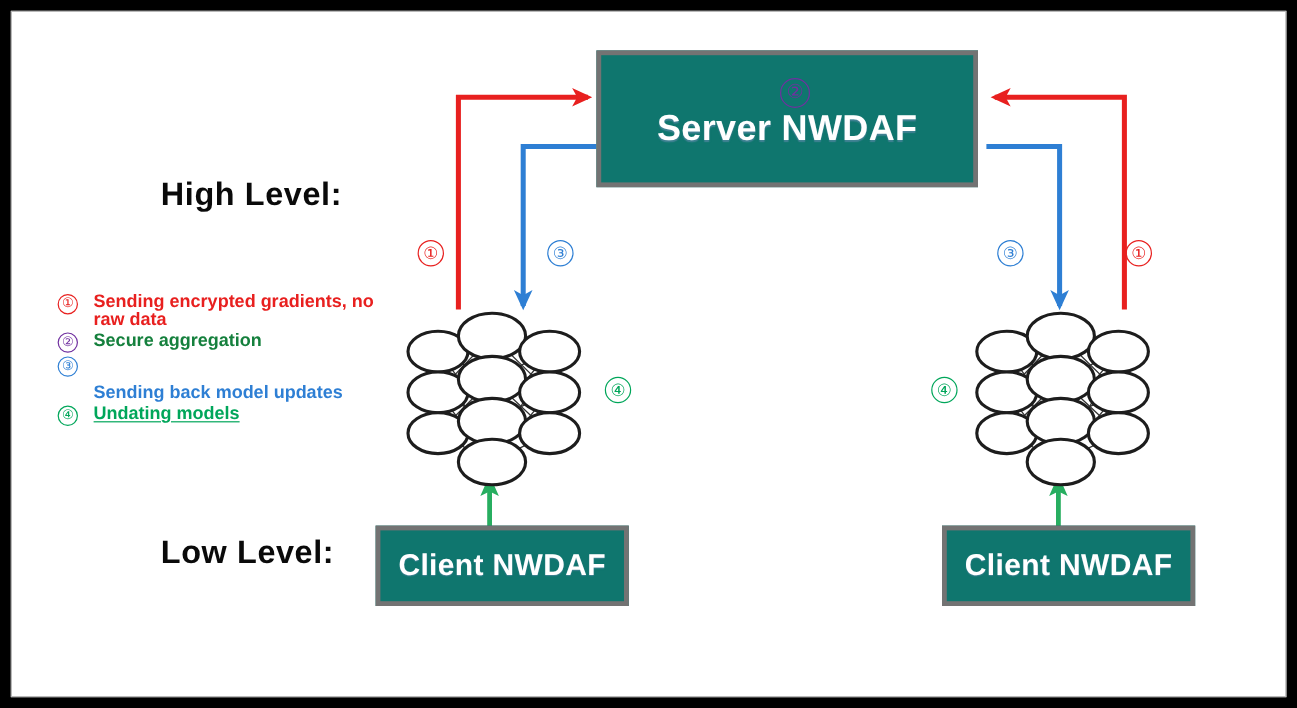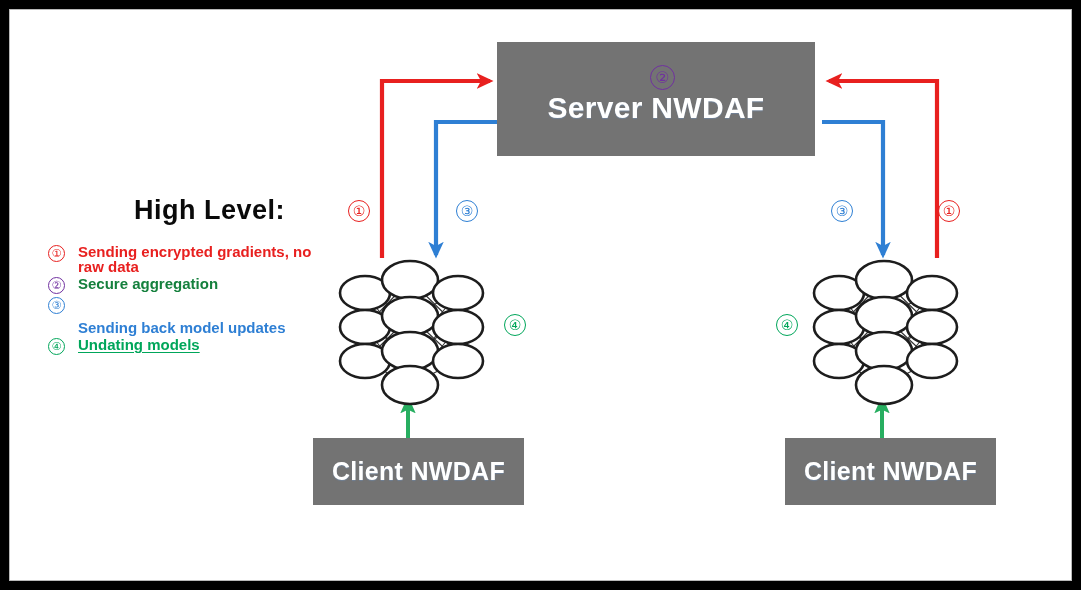--- a/index.html
+++ b/index.html
@@ -9,21 +9,21 @@
   #frame{position:relative;width:1081px;height:590px;background:#000;box-sizing:border-box;}
   #canvas{position:absolute;left:9px;top:9px;width:1063px;height:572px;
           background:#fff;border:1px solid #b9b9b9;box-sizing:border-box;overflow:hidden;}
 
   .abs{position:absolute;}
 
   
   .level-label{font-weight:bold;font-size:27px;color:#0a0a0a;letter-spacing:.5px;white-space:nowrap;}
 
   
-  .node-box{background:#737373;border:1px solid #737373;box-sizing:border-box;
+  .node-box{background:#0f766e;border:4px solid #737373;box-sizing:border-box;
             display:flex;align-items:center;justify-content:center;}
   .node-box .box-text{color:#ffffff;font-weight:bold;letter-spacing:.3px;
             text-shadow:0 1px 1px rgba(110,140,180,.55);}
   #server-box .box-text{font-size:30px;padding-top:18px;}
   .client-box .box-text{font-size:25px;}
 
   
   .step{display:inline-flex;align-items:center;justify-content:center;
         width:22px;height:22px;border-radius:50%;border:1.6px solid currentColor;
         font-size:14px;font-weight:500;line-height:1;box-sizing:border-box;}
@@ -136,21 +136,22 @@
     </div>
 
     <div class="node-box client-box abs" style="left:303px;top:428px;width:211px;height:67px;">
       <span class="box-text">Client NWDAF</span>
     </div>
 
     <div class="node-box client-box abs" style="left:775px;top:428px;width:211px;height:67px;">
       <span class="box-text">Client NWDAF</span>
     </div>
 
-    <div class="level-label abs" style="left:124px;top:137px;margin-top:48px;">High Level:</div>
+    <div class="level-label abs" style="left:124px;top:137px;">High Level:</div>
+    <div class="level-label abs" style="left:124px;top:435px;">Low Level:</div>
 
     <div class="abs" style="left:338px;top:190px;">
       <span class="step c-red">①</span>
     </div>
     <div class="abs" style="left:446px;top:190px;">
       <span class="step c-blue">③</span>
     </div>
     <div class="abs" style="left:494px;top:304px;">
       <span class="step c-green">④</span>
     </div>

